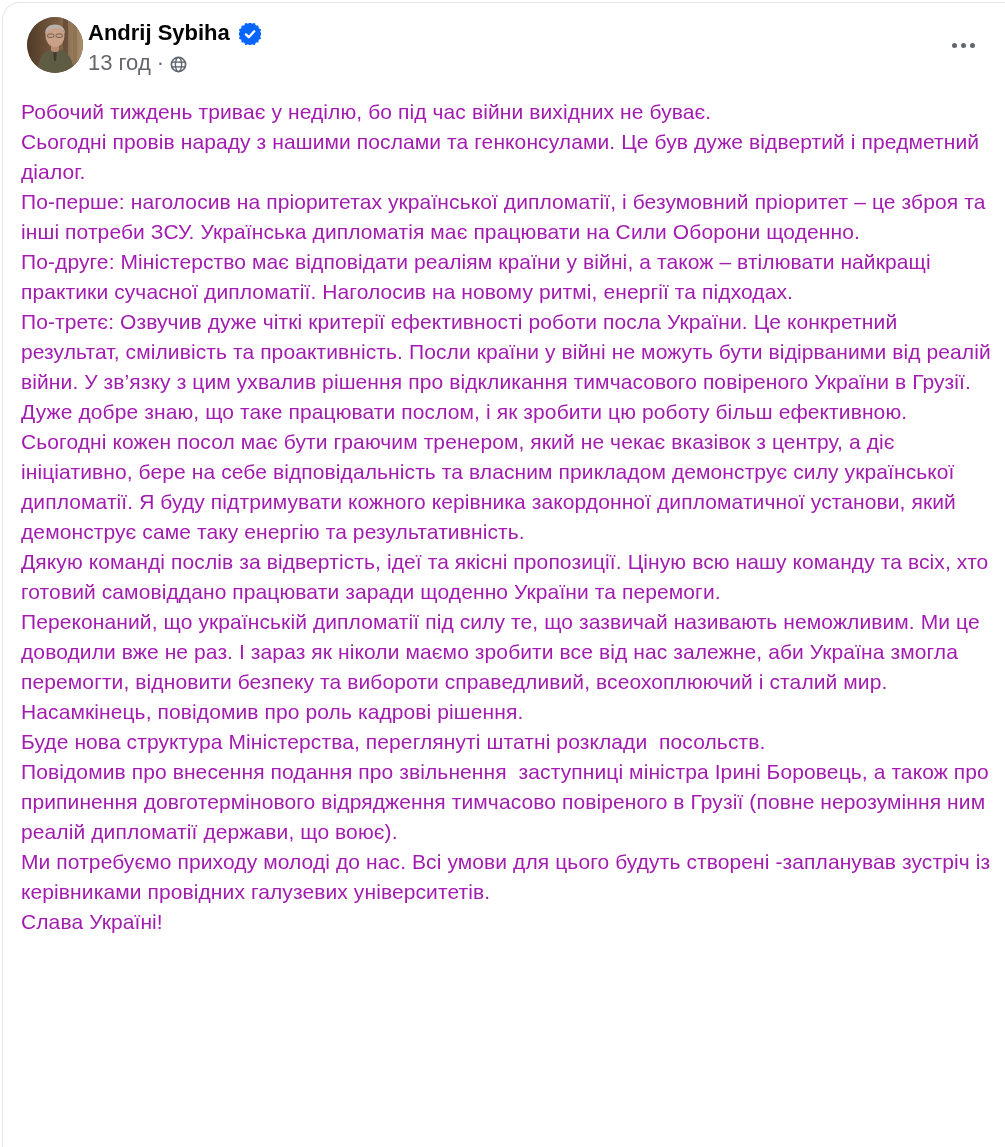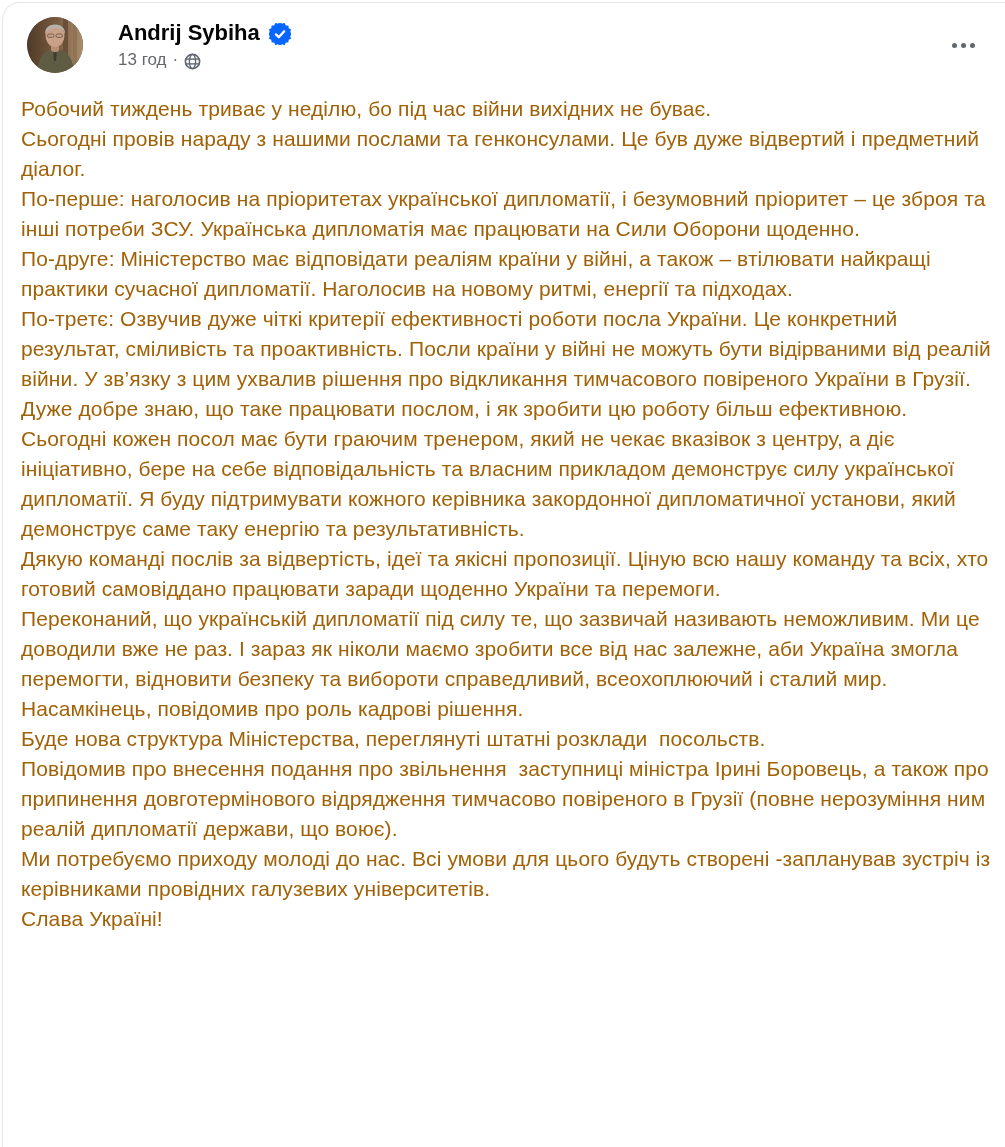--- a/index.html
+++ b/index.html
@@ -31,21 +31,21 @@
   .avatar-btn {
     flex: 0 0 auto;
     width: 56px; height: 56px;
     border-radius: 50%;
     overflow: hidden;
     cursor: pointer;
     background: #6b4f3a;
   }
   .avatar-btn svg { display: block; }
   .header-meta {
-    margin-left: 35px;
+    margin-left: 5px;
     padding-top: 3px;
     text-align: right;
   }
   .author-row {
     display: flex;
     align-items: center;
     gap: 9px;
   }
   .author-name {
     font-size: 22px;
@@ -53,21 +53,21 @@
     line-height: 26px;
     color: #050505;
     cursor: pointer;
   }
   .verified-badge { display: inline-flex; margin-top: 2px; }
   .time-row {
     display: flex;
     align-items: center;
     gap: 6px;
     margin-top: 4px;
-    font-size: 17px;
+    font-size: 22px;
     color: #65676b;
   }
   .time-link { cursor: pointer; }
   .dot-sep { color: #65676b; }
   .globe { display: inline-flex; margin-top: 2px; }
   .more-btn {
     position: absolute;
     top: 22px;
     right: 22px;
     width: 40px; height: 40px;
@@ -82,21 +82,21 @@
     width: 5px; height: 5px;
     background: #606770;
     border-radius: 50%;
     display: block;
   }
   .post-text {
     padding: 21px 4px 0 18px;
     font-size: 21px;
     line-height: 30px;
     letter-spacing: 0.1px;
-    color: #a16207;
+    color: #a21caf;
   }
   .post-text p {
     margin: 0;
     white-space: pre-wrap;
   }
 </style>
 </head>
 <body>
 
 <div class="post-card">

